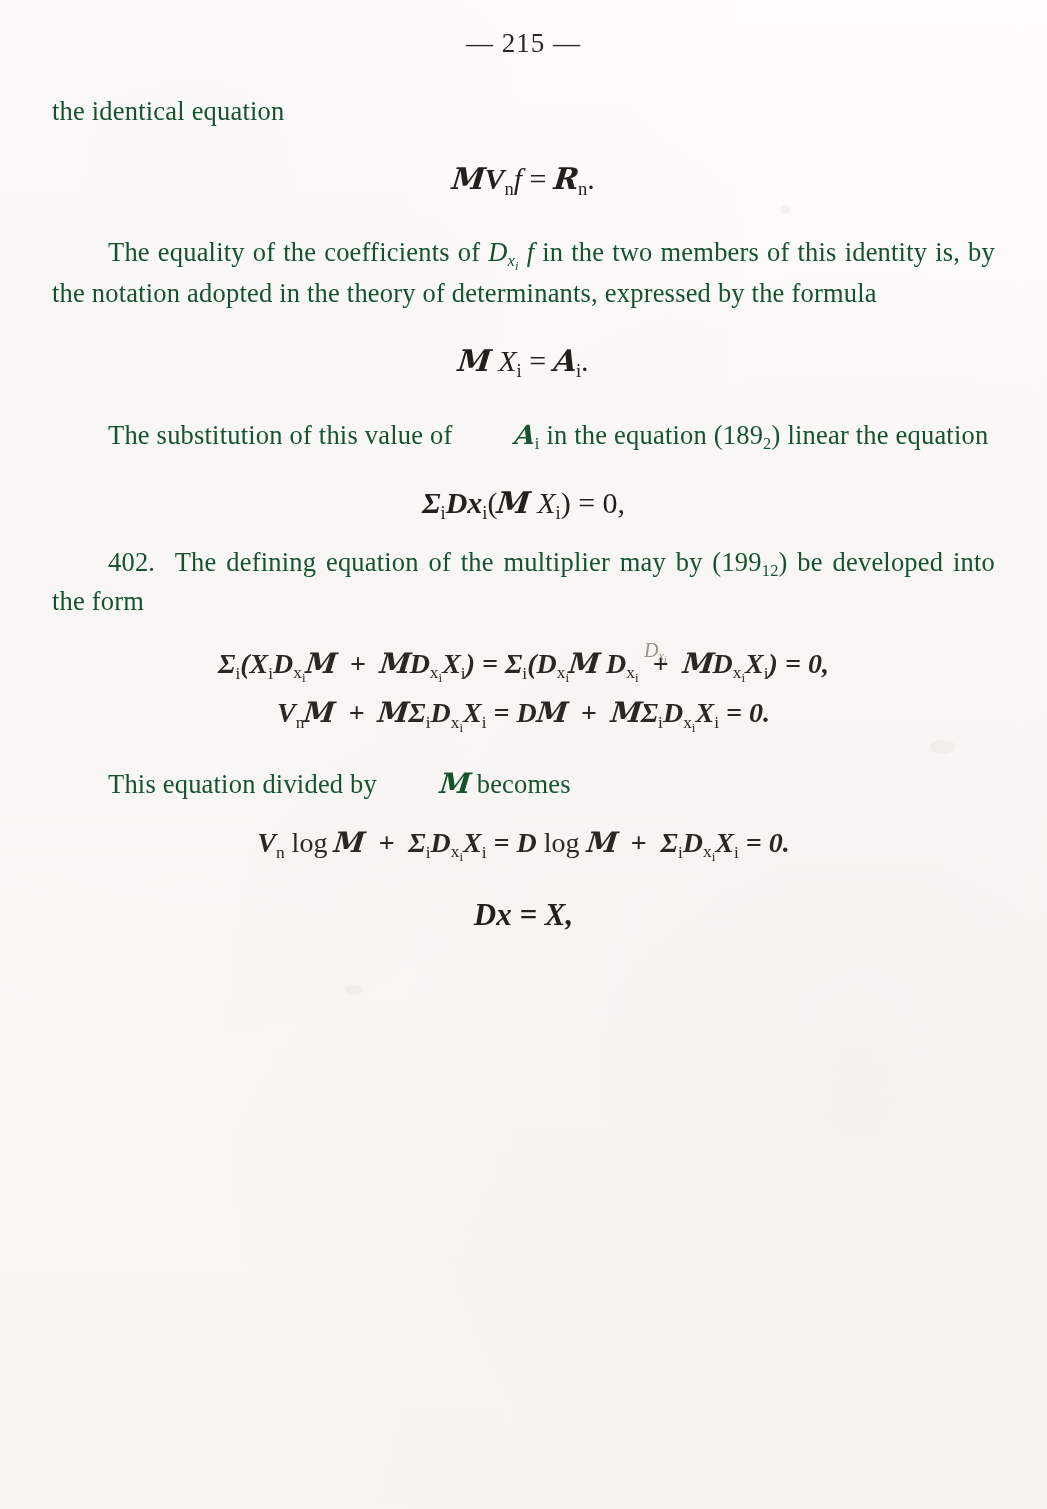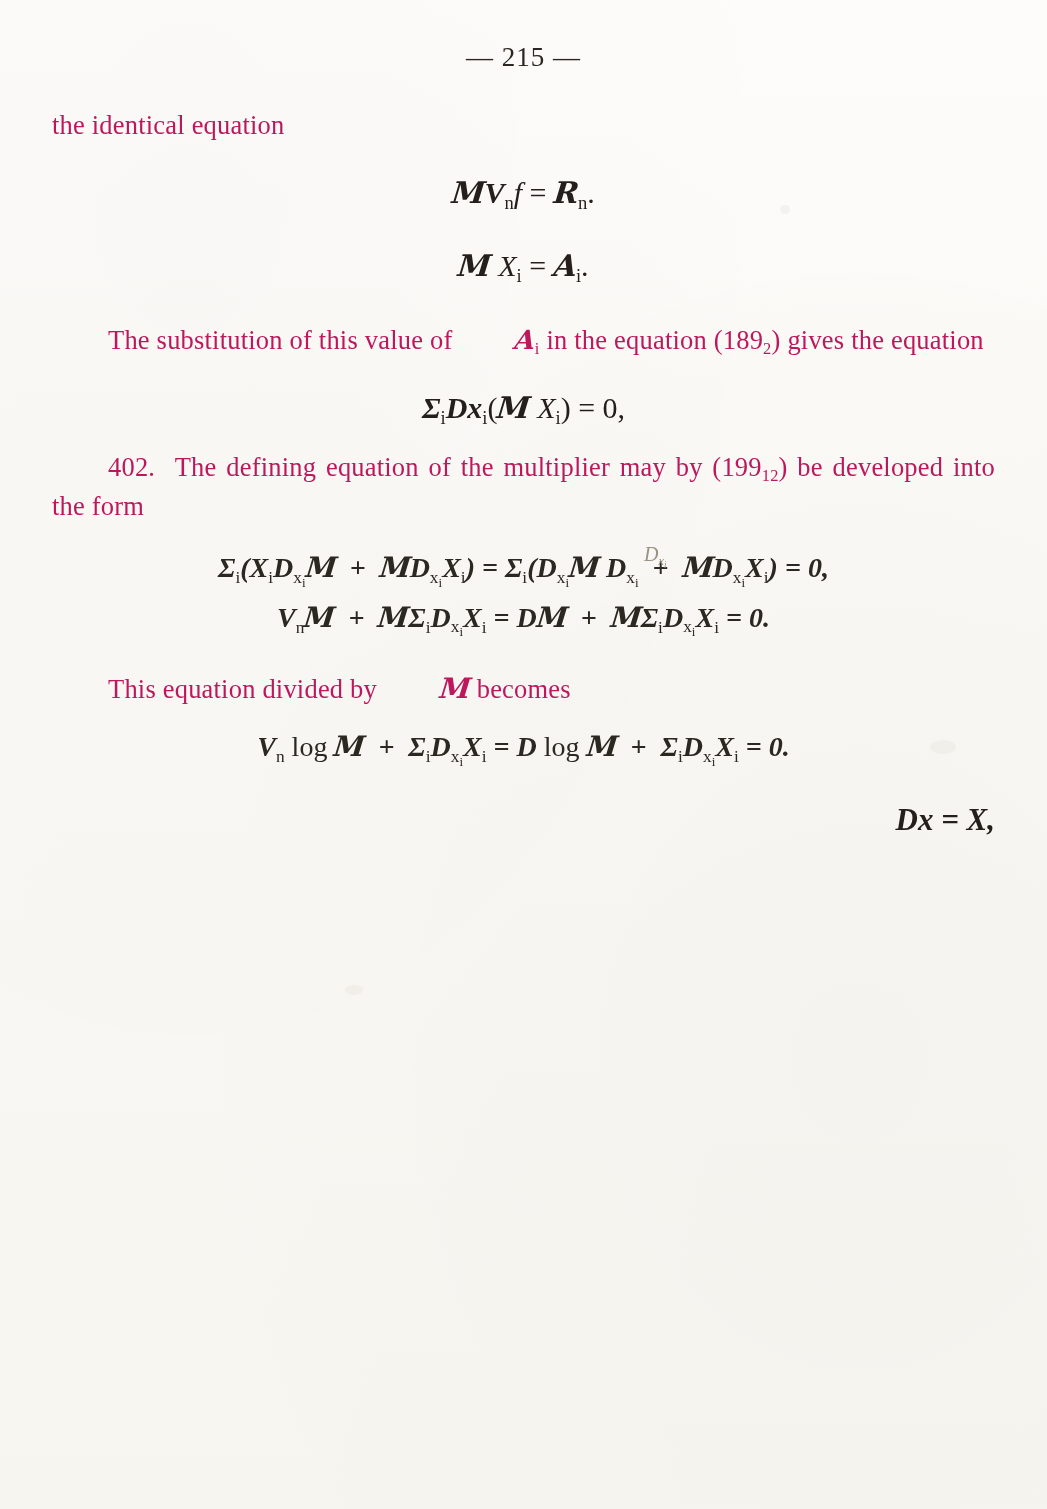--- a/index.html
+++ b/index.html
@@ -29,54 +29,53 @@
     position: absolute;
     inset: 0;
     background:
       radial-gradient(ellipse at 18% 12%, rgba(0,0,0,0.012), rgba(0,0,0,0) 55%),
       radial-gradient(ellipse at 82% 70%, rgba(0,0,0,0.015), rgba(0,0,0,0) 60%),
       linear-gradient(180deg, #fdfcfa 0%, #faf8f4 45%, #f7f5f0 100%);
     pointer-events: none;
   }
   .content {
     position: relative;
-    padding: 30px 52px 0 52px;
+    padding: 16px 52px 0 52px;
   }
   .page-number {
     text-align: center;
     font-size: 27px;
     letter-spacing: 1px;
     margin: 12px 0 34px 0;
     color: #2a2620;
   }
   p.para {
     font-size: 26.5px;
     line-height: 1.42;
     margin: 12px 0 22px 0;
     text-align: justify;
     text-justify: inter-word;
-    color: #be185d;
+    color: #14532d;
     letter-spacing: 0.2px;
   }
   p.indent {
     text-indent: 56px;
   }
   p.noindent {
     text-indent: 0;
   }
   .eq {
     text-align: center;
     margin: 30px 0 34px 0;
     font-size: 30px;
     color: #241f1a;
     font-family: "Liberation Serif", serif;
   }
   .eq-tight {
     margin: 22px 0 2px 0;
-    text-align: right;
   }
   .script {
     font-family: "DejaVu Serif", serif;
     font-style: italic;
     font-weight: 600;
     letter-spacing: -1px;
     transform: skewX(-6deg);
     display: inline-block;
   }
   .bold-math {
@@ -132,27 +131,30 @@
   <div class="content">
 
     <div class="page-number">— 215 —</div>
 
     <p class="para noindent">the identical equation</p>
 
     <div class="eq">
       <span class="script">M</span><span style="font-style:italic; font-weight:700;">V</span><sub>n</sub><span style="font-style:italic;">f</span>&nbsp;<span>=</span>&nbsp;<span class="script">R</span><sub>n</sub><span>.</span>
     </div>
 
+    <p class="para indent">
+      <span>The equality of the coefficients of </span><span style="font-style:italic;">D<sub>x<sub>i</sub></sub>&nbsp;f</span><span> in the two members of this identity is, by the notation adopted in the theory of determinants, expressed by the formula</span>
+    </p>
 
     <div class="eq">
       <span class="script">M</span>&nbsp;<span style="font-style:italic;">X</span><sub>i</sub>&nbsp;<span>=</span>&nbsp;<span class="script">A</span><sub>i</sub><span>.</span>
     </div>
 
     <p class="para indent">
-      <span>The substitution of this value of </span><span class="script">A</span><sub>i</sub><span> in the equation (189</span><sub>2</sub><span>) gives the equation</span>
+      <span>The substitution of this value of </span><span class="script">A</span><sub>i</sub><span> in the equation (189</span><sub>2</sub><span>) linear the equation</span>
     </p>
 
     <div class="eq">
       <span class="bold-math">Σ</span><sub>i</sub><span class="bold-math">D</span><span class="bold-math" style="position:relative;">x</span><sub>i</sub><span>(</span><span class="script">M</span>&nbsp;<span style="font-style:italic;">X</span><sub>i</sub><span>)</span>&nbsp;<span>= 0,</span>
     </div>
 
 
     <p class="para indent" style="margin-top:-14px;">
       <span>402.</span>&nbsp;&nbsp;<span>The defining equation of the multiplier may by (199</span><sub>12</sub><span>) be developed into the form</span>
     </p>

